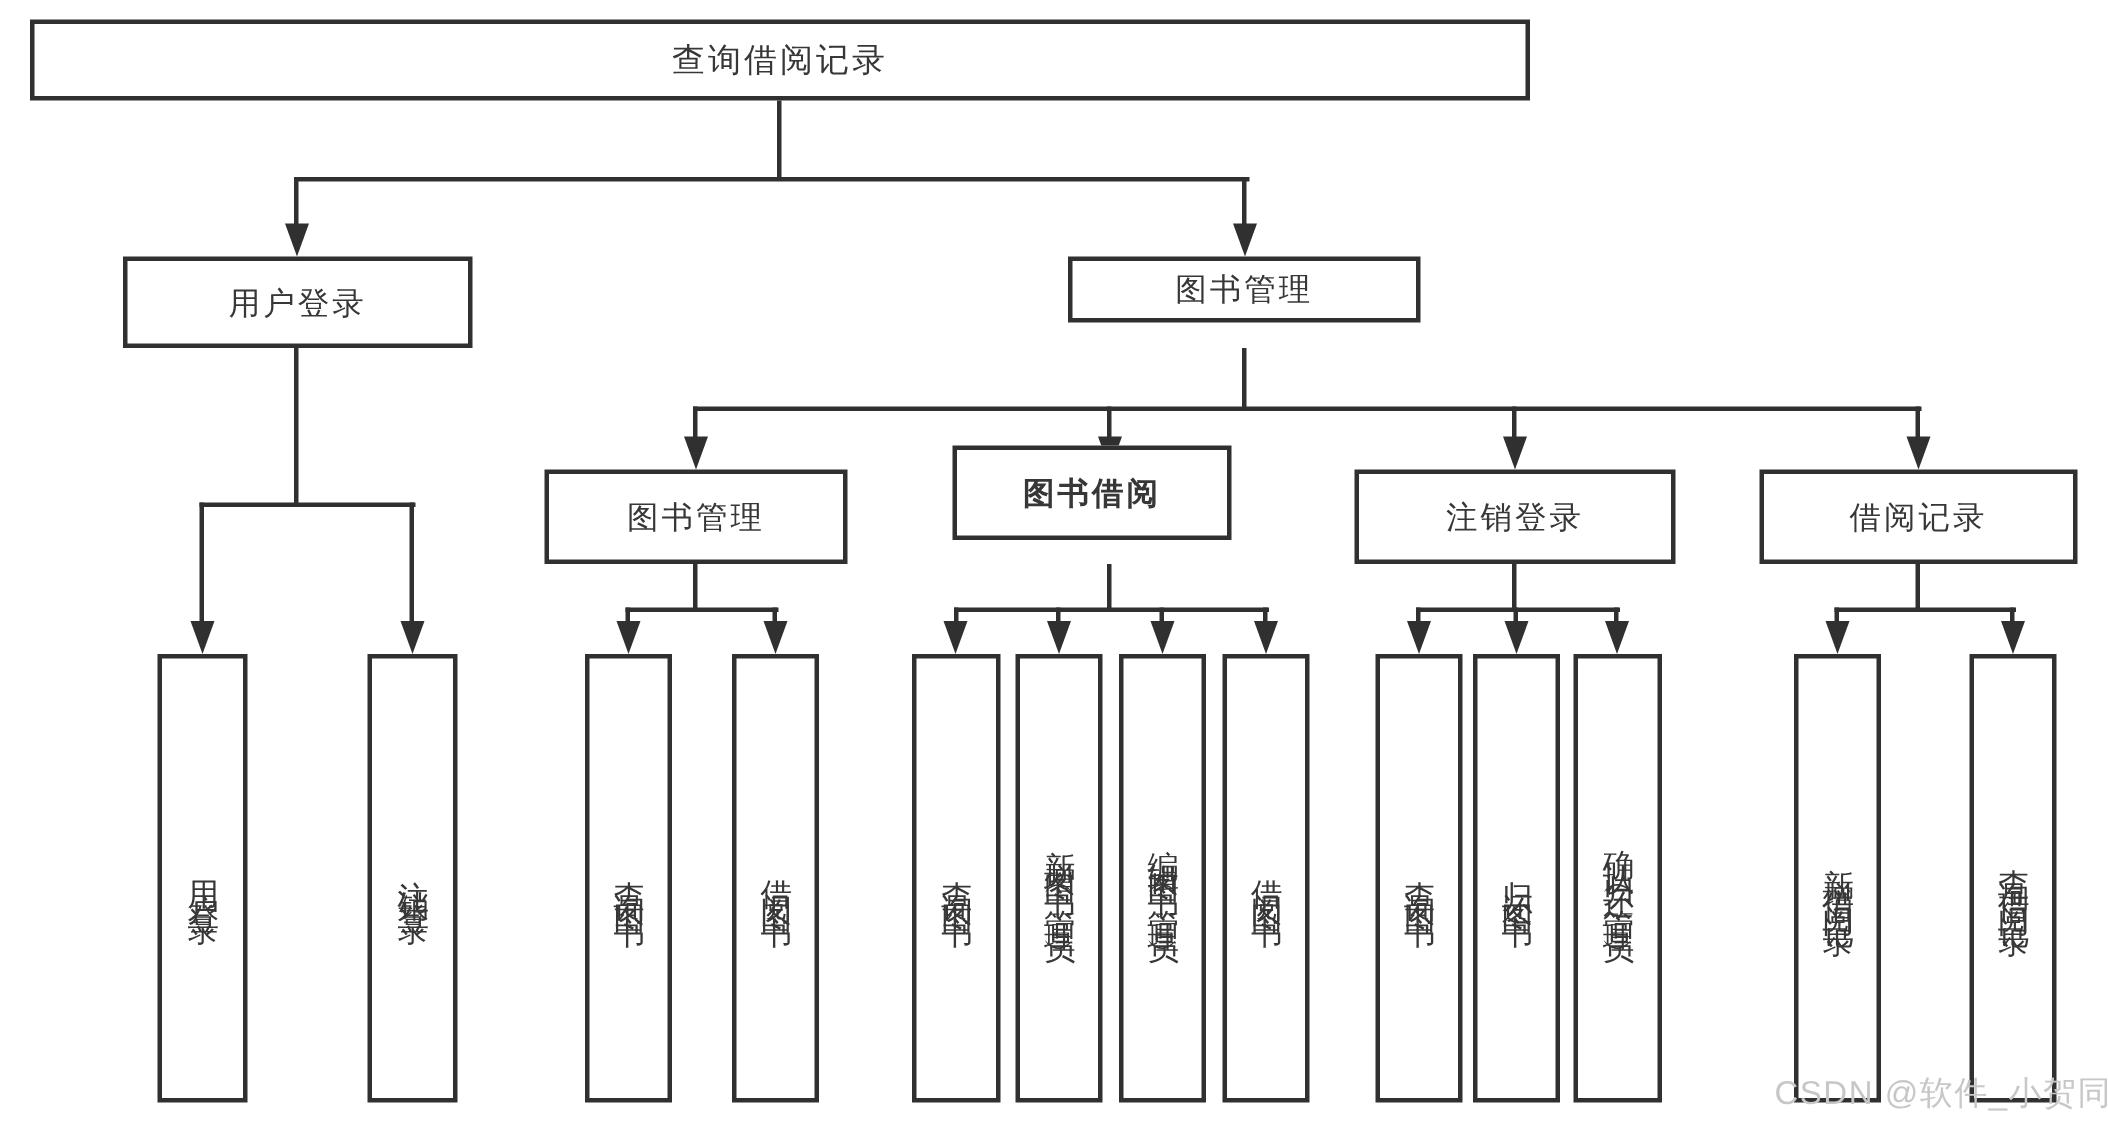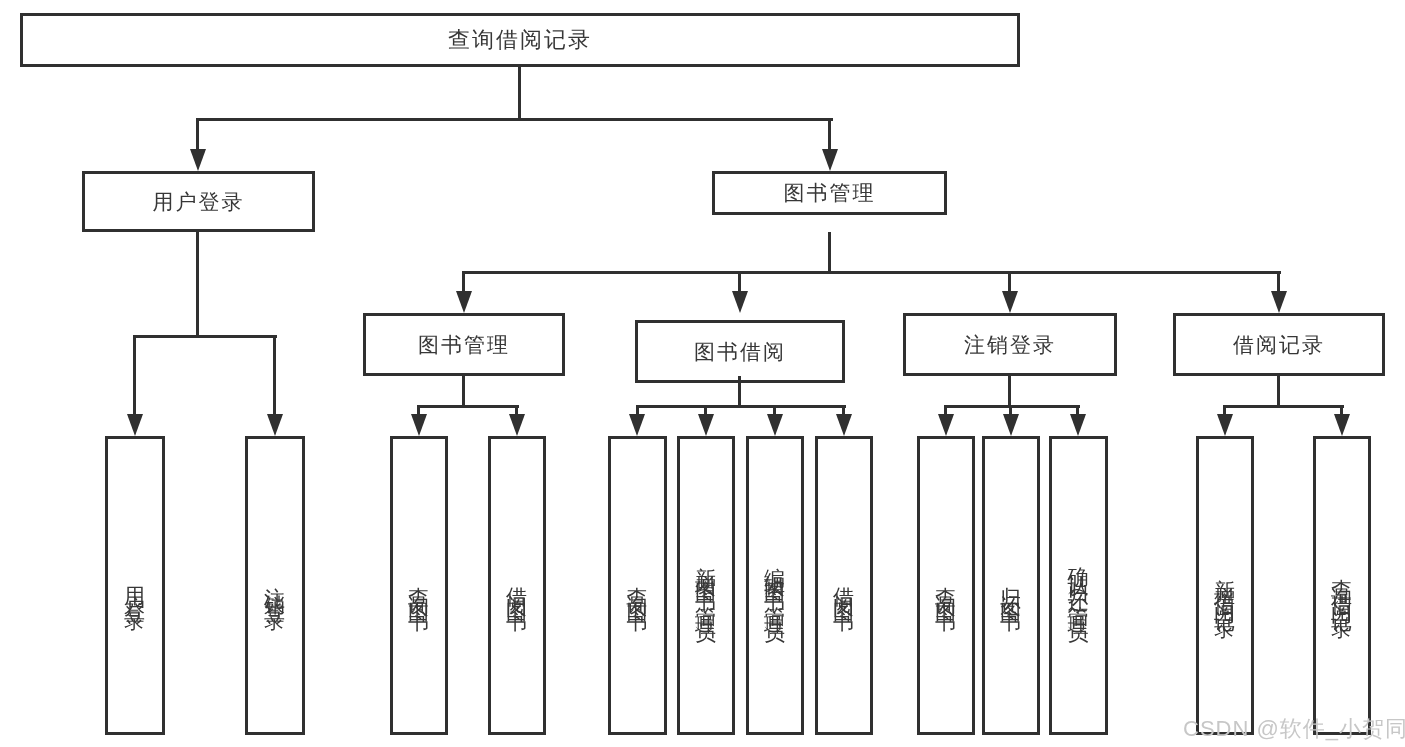--- a/index.html
+++ b/index.html
@@ -79,21 +79,21 @@
   <div class="vline" style="left:462px; top:271px; height:22px;"></div>
   <div class="arrow" style="left:456px; top:291px;"></div>
   <div class="vline" style="left:738px; top:271px; height:22px;"></div>
   <div class="arrow" style="left:732px; top:291px;"></div>
   <div class="vline" style="left:1008px; top:271px; height:22px;"></div>
   <div class="arrow" style="left:1002px; top:291px;"></div>
   <div class="vline" style="left:1277px; top:271px; height:22px;"></div>
   <div class="arrow" style="left:1271px; top:291px;"></div>
 
   <div class="box" style="left:363px; top:313px; width:202px; height:63px;">图书管理</div>
-  <div class="box" style="left:635px; top:320px; width:210px; height:63px;">图书借阅</div>
+  <div class="box" style="left:635px; top:297px; width:186px; height:63px;font-weight:bold;">图书借阅</div>
   <div class="box" style="left:903px; top:313px; width:214px; height:63px;">注销登录</div>
   <div class="box" style="left:1173px; top:313px; width:212px; height:63px;">借阅记录</div>
 
   <div class="vline" style="left:462px; top:376px; height:30px;"></div>
   <div class="hline" style="left:417px; top:405px; width:102px;"></div>
   <div class="vline" style="left:417px; top:405px; height:11px;"></div>
   <div class="arrow" style="left:411px; top:414px;"></div>
   <div class="vline" style="left:515px; top:405px; height:11px;"></div>
   <div class="arrow" style="left:509px; top:414px;"></div>
 

